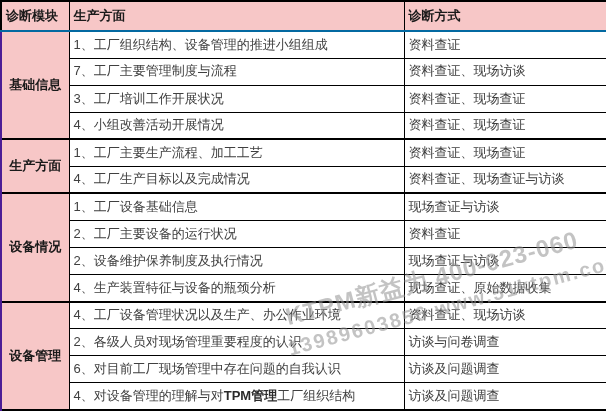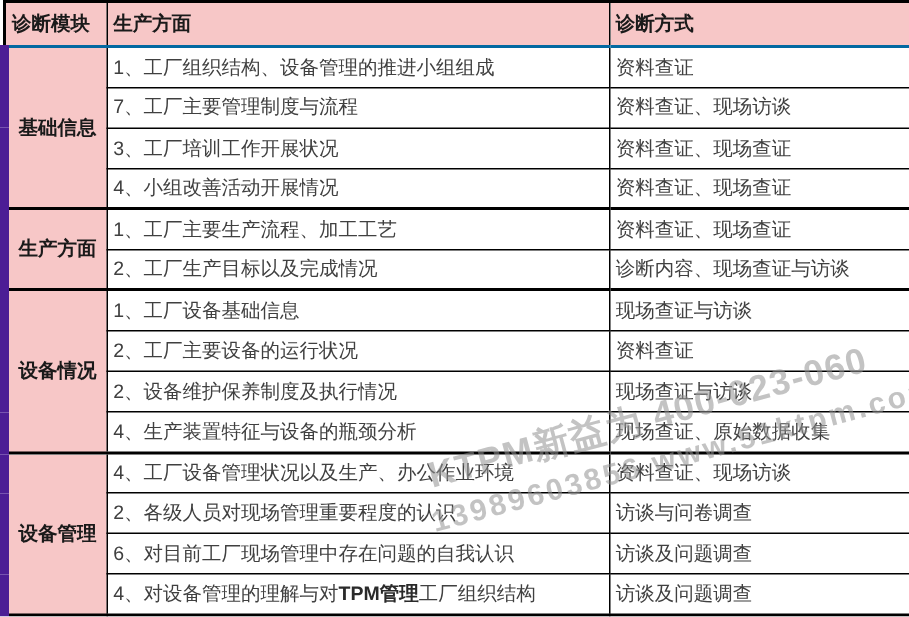--- a/index.html
+++ b/index.html
@@ -41,21 +41,21 @@
     height: 28px;
     border-bottom: 2px solid #0369a1;
   }
   .diag tbody tr { height: 27px; }
   td.module {
     background: #F7C7C7;
     color: #1a1a1a;
     font-weight: bold;
     text-align: center;
     padding: 16px 2px;
-    border-left: 6px solid #4c1d95;
+    border-left: 2px solid #4c1d95;
     margin-top: 12px;
   }
   tr.sec-start td { border-top: 2px solid #000000; }
   td.content b { color: #2a2a2a; }
   .watermark {
     position: absolute;
     left: 282px; top: 302px;
     transform: rotate(-15deg);
     transform-origin: 0 0;
     color: rgba(145,145,145,0.55);
@@ -102,22 +102,22 @@
         <td class="content">4、小组改善活动开展情况</td>
         <td class="method">资料查证、现场查证</td>
       </tr>
 
       <tr class="sec-start">
         <td class="module" rowspan="2">生产方面</td>
         <td class="content">1、工厂主要生产流程、加工工艺</td>
         <td class="method">资料查证、现场查证</td>
       </tr>
       <tr>
-        <td class="content">2、工厂生产目标以及完成情况</td>
-        <td class="method">诊断内容、现场查证与访谈</td>
+        <td class="content">4、工厂生产目标以及完成情况</td>
+        <td class="method">资料查证、现场查证与访谈</td>
       </tr>
 
       <tr class="sec-start">
         <td class="module" rowspan="4">设备情况</td>
         <td class="content">1、工厂设备基础信息</td>
         <td class="method">现场查证与访谈</td>
       </tr>
       <tr>
         <td class="content">2、工厂主要设备的运行状况</td>
         <td class="method">资料查证</td>

